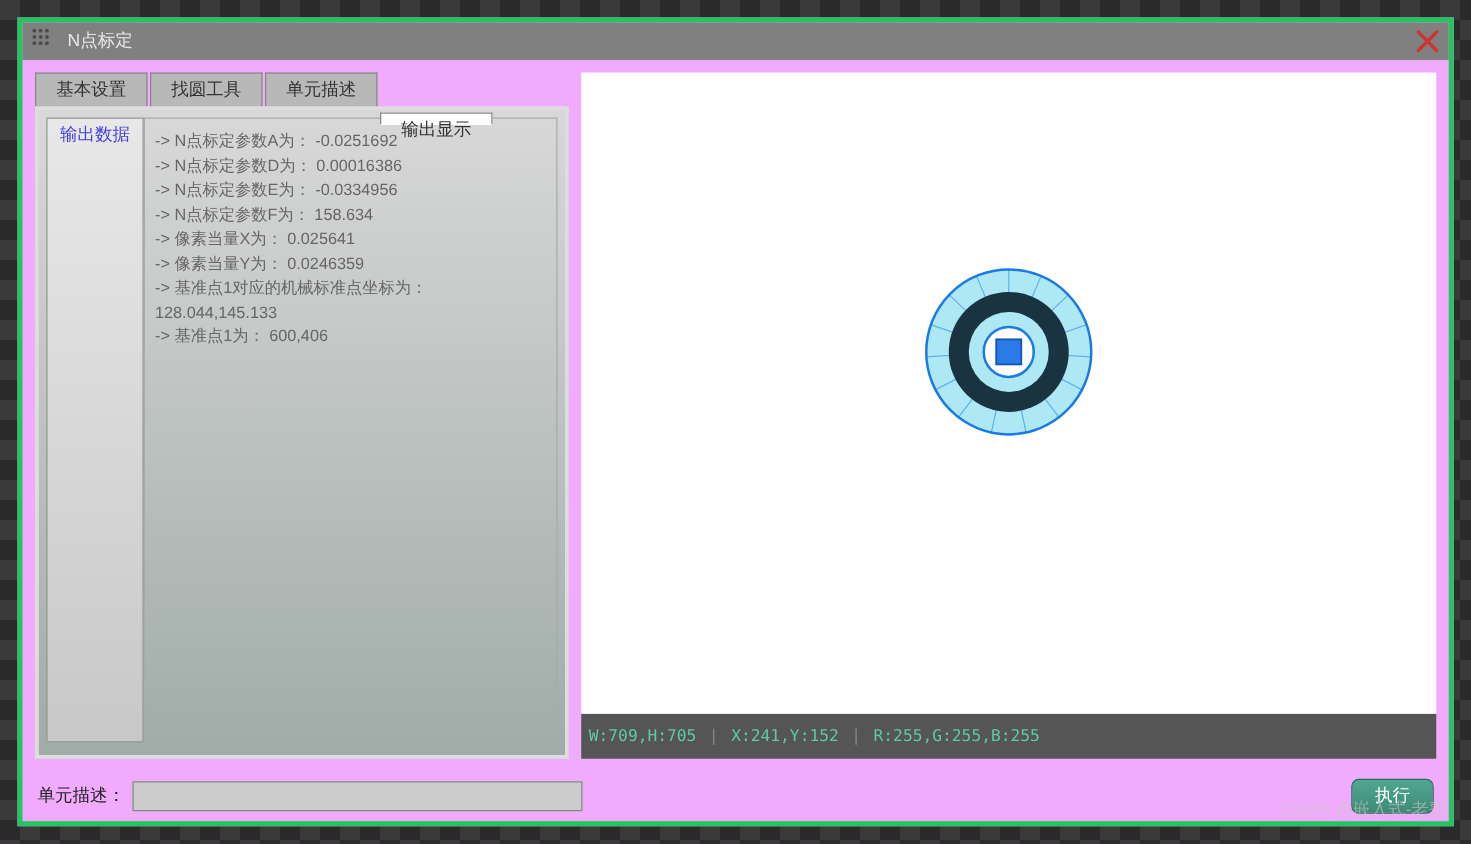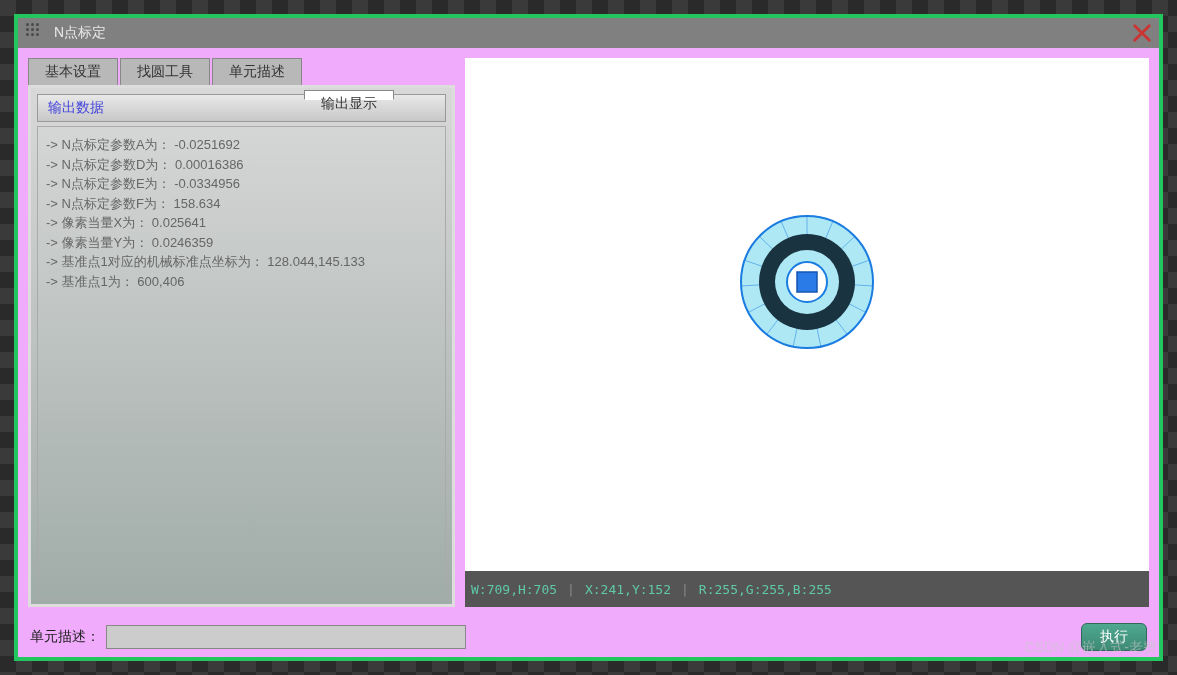--- a/index.html
+++ b/index.html
@@ -109,21 +109,21 @@
       z-index: 2;
       margin-top: 32px;
     }
     .tab-content {
       flex: 1;
       background: linear-gradient(180deg, #d8d8d8 0%, #a0aca8 100%);
       border: 3px solid #ddd;
       padding: 6px;
       margin-top: -1px;
       display: flex;
-      flex-direction: column;
+      flex-direction: row;
     }
     .group-header {
       background: linear-gradient(180deg, #e8e8e8 0%, #c8c8c8 100%);
       border: 1px solid #999;
       padding: 4px 10px;
       font-size: 14px;
       color: #4444dd;
       margin-bottom: 4px;
     }
     .output-list {

